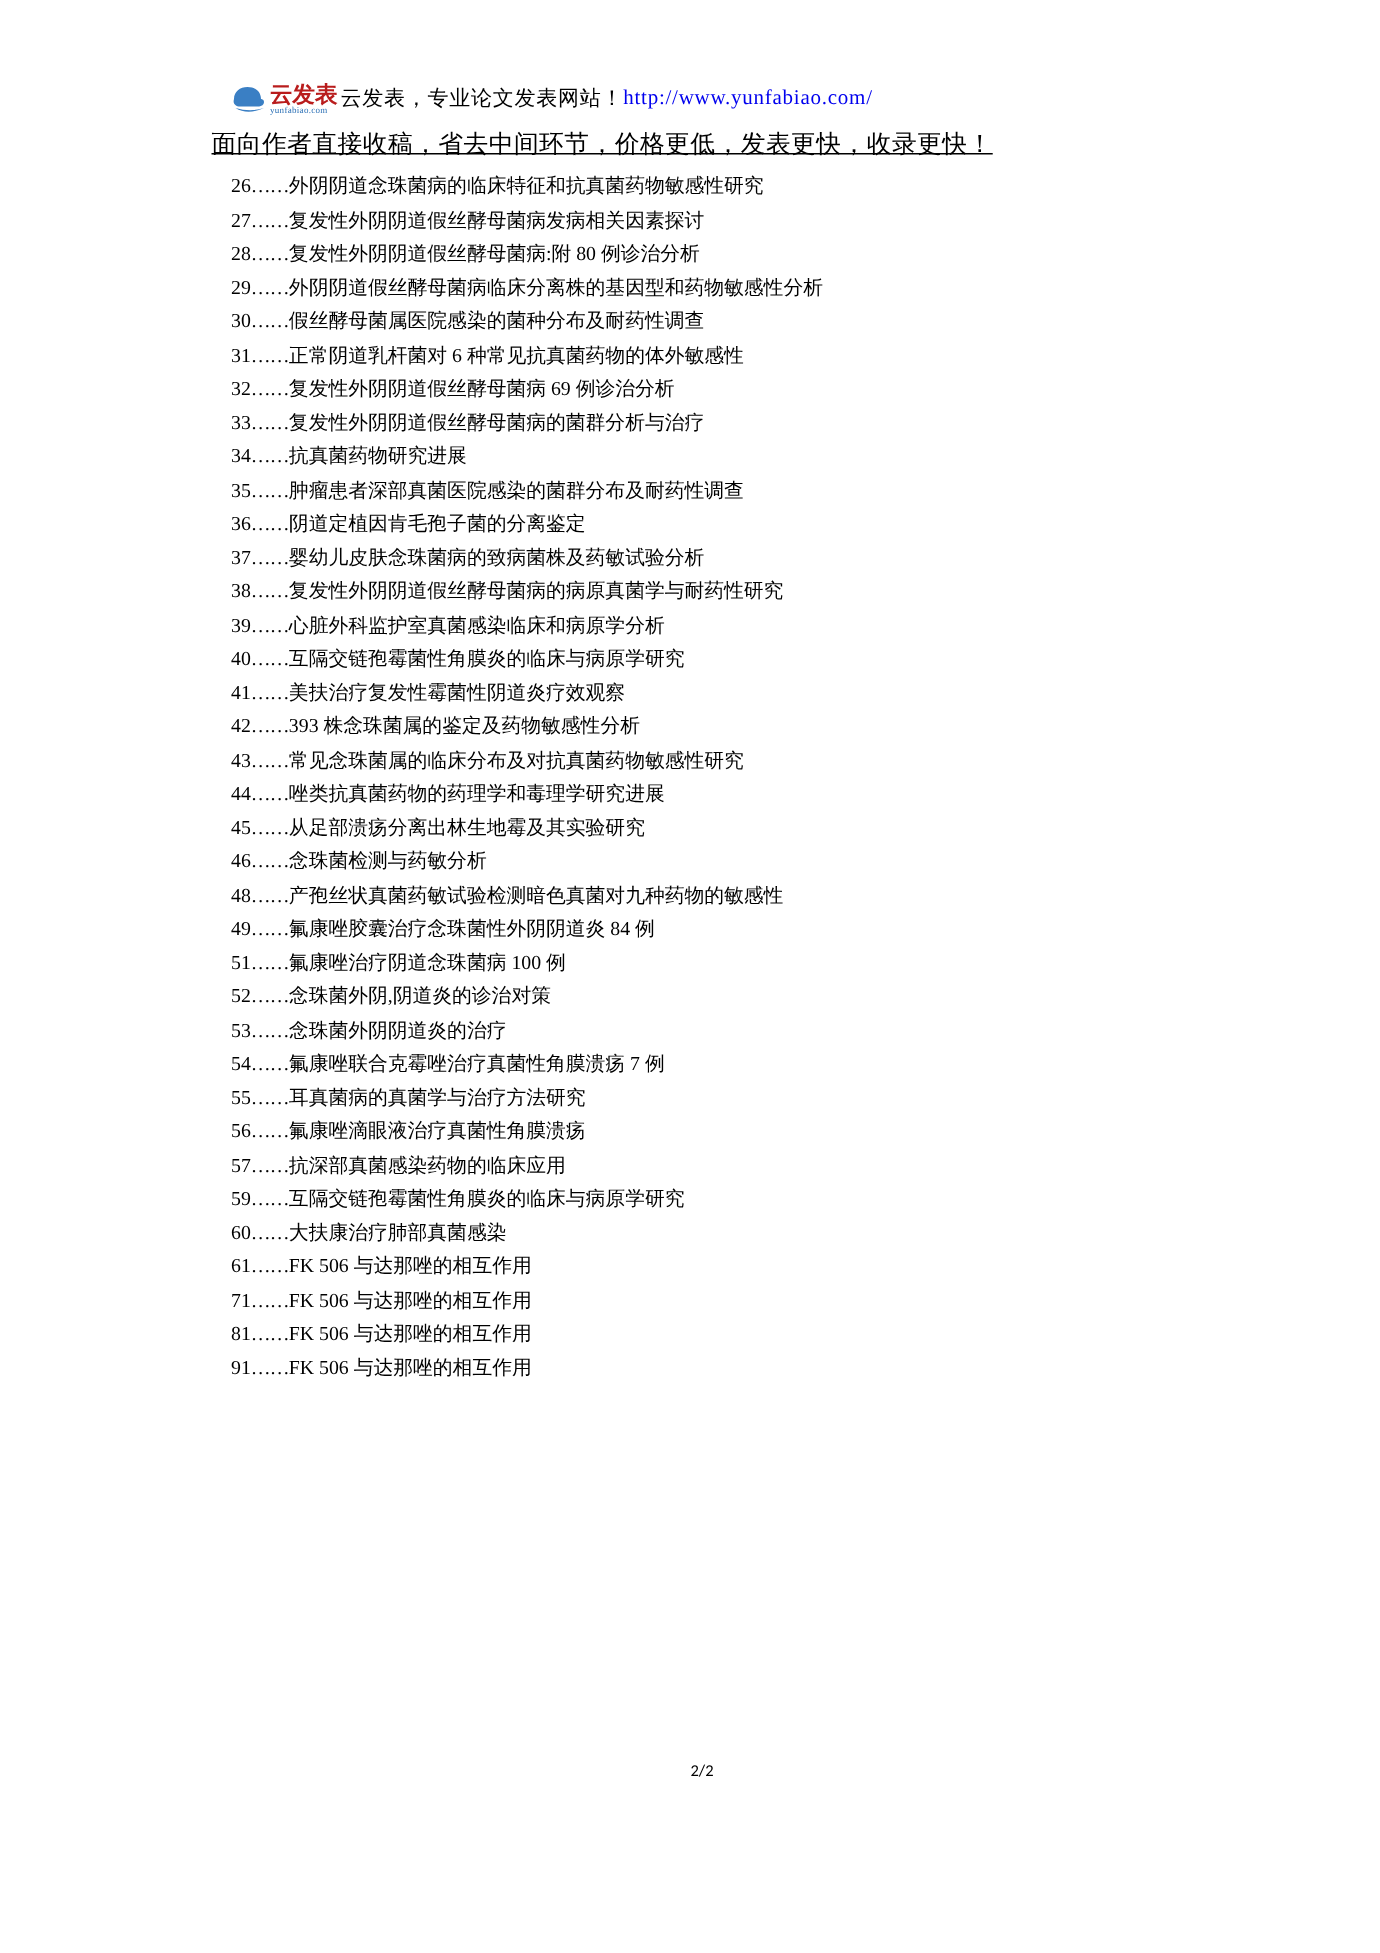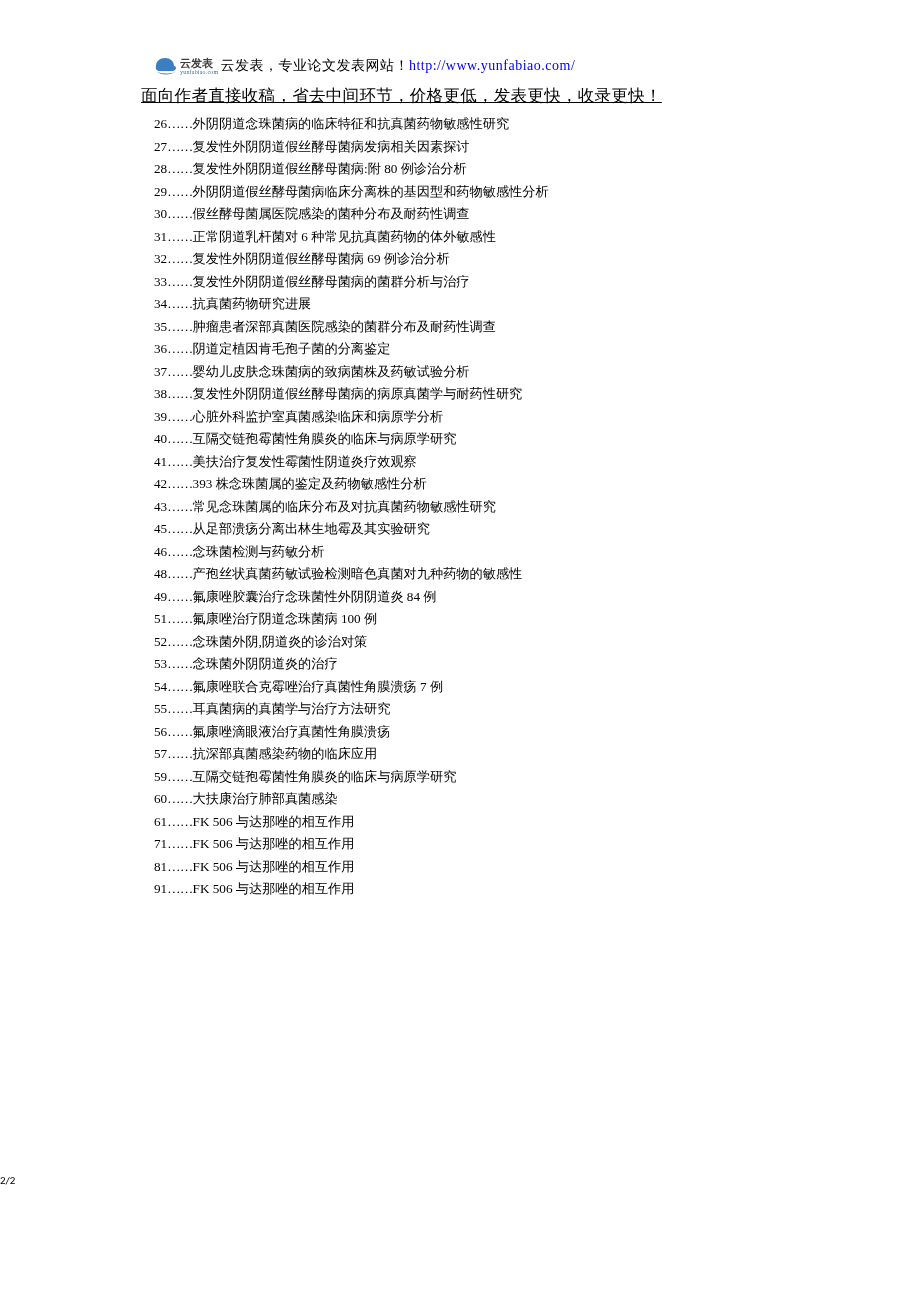--- a/index.html
+++ b/index.html
@@ -29,23 +29,23 @@
     position: relative;
   }
   .logo-swoosh svg { display: block; }
   .logo-text-wrap {
     display: flex;
     flex-direction: column;
     margin-left: 2px;
   }
   .logo-cn {
     font-family: "SimHei", sans-serif;
-    font-size: 11px;
+    font-size: 15px;
     font-weight: bold;
-    color: #404040;
+    color: #b91c1c;
     line-height: 1;
   }
   .logo-py {
     font-size: 6px;
     color: #2a6fb5;
     letter-spacing: 0.2px;
     line-height: 1;
   }
   .header-tagline {
     font-size: 14px;
@@ -76,22 +76,23 @@
   }
   .toc .num {
     display: inline;
   }
   .toc .dots {
     letter-spacing: -0.5px;
   }
   .page-num {
     position: absolute;
     bottom: 115px;
-    left: 0;
+    left: 16px;
     right: 0;
+    text-align: center;
     font-size: 11px;
     color: #000;
     font-family: "Calibri", sans-serif;
   }
 </style>
 </head>
 <body>
 
 <div class="page">
   <div class="header-logo-line">
@@ -125,20 +126,21 @@
       <li><span class="num">34</span><span class="dots">……</span><span>抗真菌药物研究进展</span></li>
       <li><span class="num">35</span><span class="dots">……</span><span>肿瘤患者深部真菌医院感染的菌群分布及耐药性调查</span></li>
       <li><span class="num">36</span><span class="dots">……</span><span>阴道定植因肯毛孢子菌的分离鉴定</span></li>
       <li><span class="num">37</span><span class="dots">……</span><span>婴幼儿皮肤念珠菌病的致病菌株及药敏试验分析</span></li>
       <li><span class="num">38</span><span class="dots">……</span><span>复发性外阴阴道假丝酵母菌病的病原真菌学与耐药性研究</span></li>
       <li><span class="num">39</span><span class="dots">……</span><span>心脏外科监护室真菌感染临床和病原学分析</span></li>
       <li><span class="num">40</span><span class="dots">……</span><span>互隔交链孢霉菌性角膜炎的临床与病原学研究</span></li>
       <li><span class="num">41</span><span class="dots">……</span><span>美扶治疗复发性霉菌性阴道炎疗效观察</span></li>
       <li><span class="num">42</span><span class="dots">……</span><span>393 株念珠菌属的鉴定及药物敏感性分析</span></li>
       <li><span class="num">43</span><span class="dots">……</span><span>常见念珠菌属的临床分布及对抗真菌药物敏感性研究</span></li>
+      <li><span class="num">44</span><span class="dots">……</span><span>唑类抗真菌药物的药理学和毒理学研究进展</span></li>
       <li><span class="num">45</span><span class="dots">……</span><span>从足部溃疡分离出林生地霉及其实验研究</span></li>
       <li><span class="num">46</span><span class="dots">……</span><span>念珠菌检测与药敏分析</span></li>
       <li><span class="num">48</span><span class="dots">……</span><span>产孢丝状真菌药敏试验检测暗色真菌对九种药物的敏感性</span></li>
       <li><span class="num">49</span><span class="dots">……</span><span>氟康唑胶囊治疗念珠菌性外阴阴道炎  84 例</span></li>
       <li><span class="num">51</span><span class="dots">……</span><span>氟康唑治疗阴道念珠菌病 100 例</span></li>
       <li><span class="num">52</span><span class="dots">……</span><span>念珠菌外阴,阴道炎的诊治对策</span></li>
       <li><span class="num">53</span><span class="dots">……</span><span>念珠菌外阴阴道炎的治疗</span></li>
       <li><span class="num">54</span><span class="dots">……</span><span>氟康唑联合克霉唑治疗真菌性角膜溃疡 7 例</span></li>
       <li><span class="num">55</span><span class="dots">……</span><span>耳真菌病的真菌学与治疗方法研究</span></li>
       <li><span class="num">56</span><span class="dots">……</span><span>氟康唑滴眼液治疗真菌性角膜溃疡</span></li>

